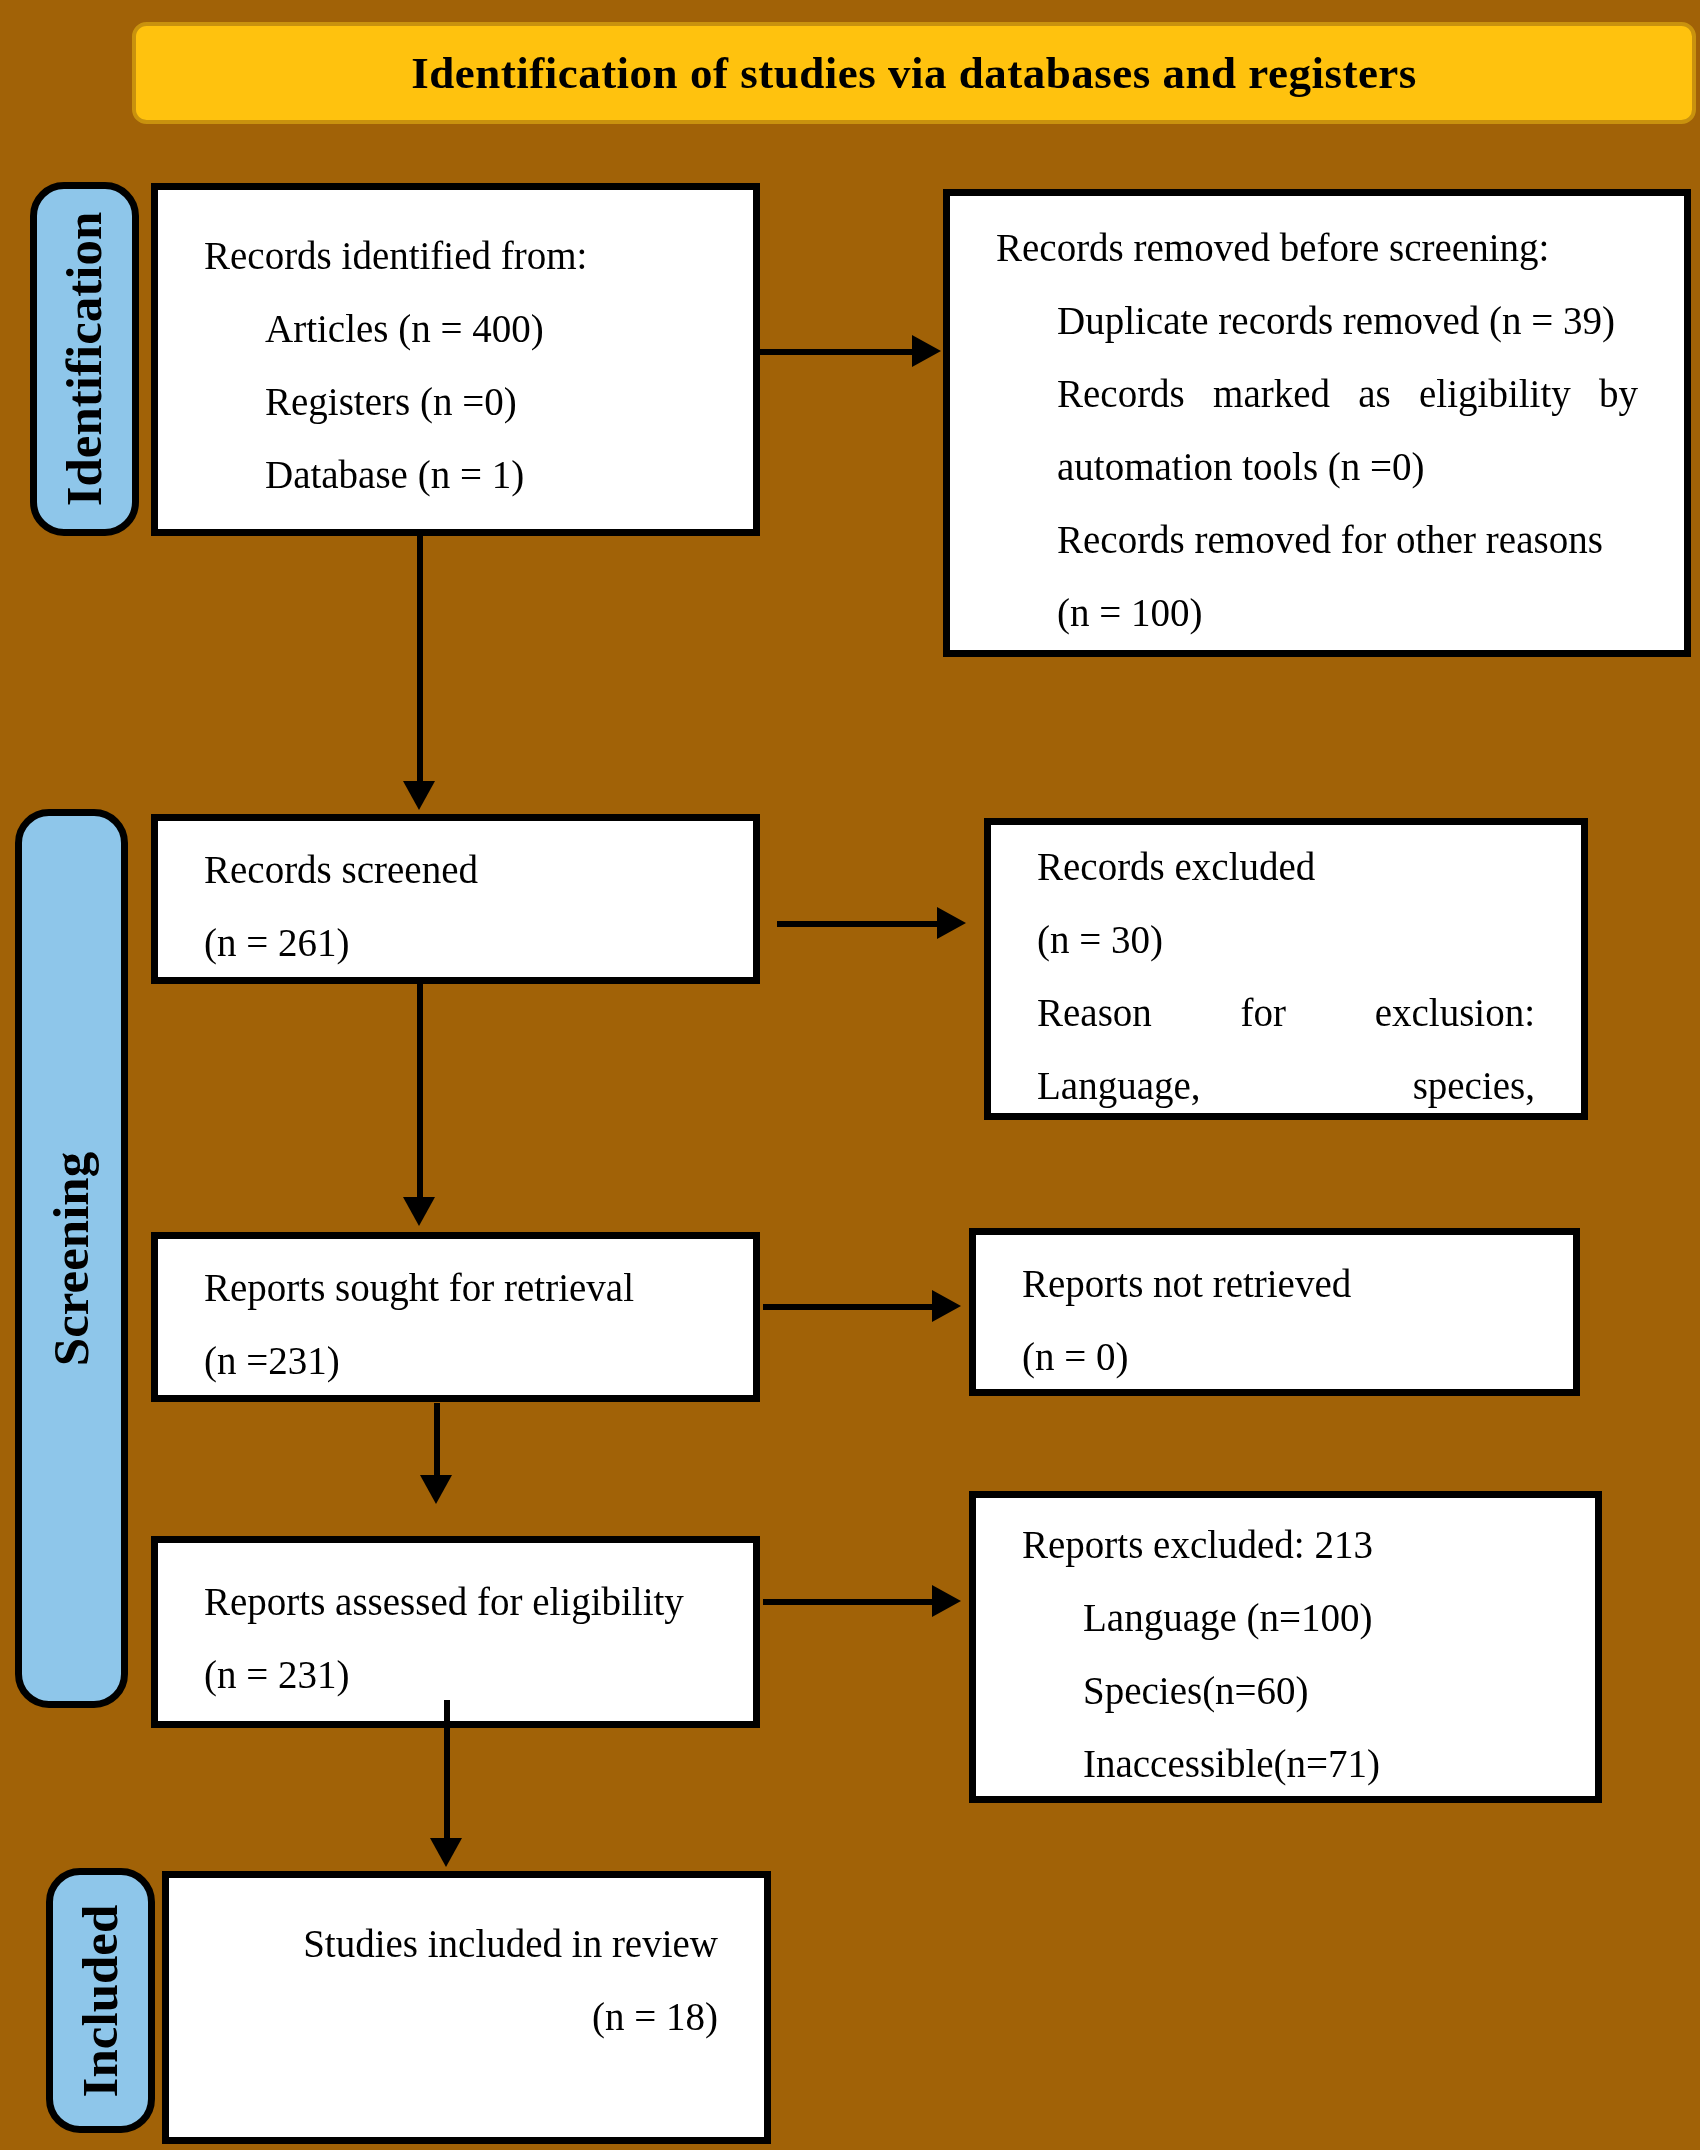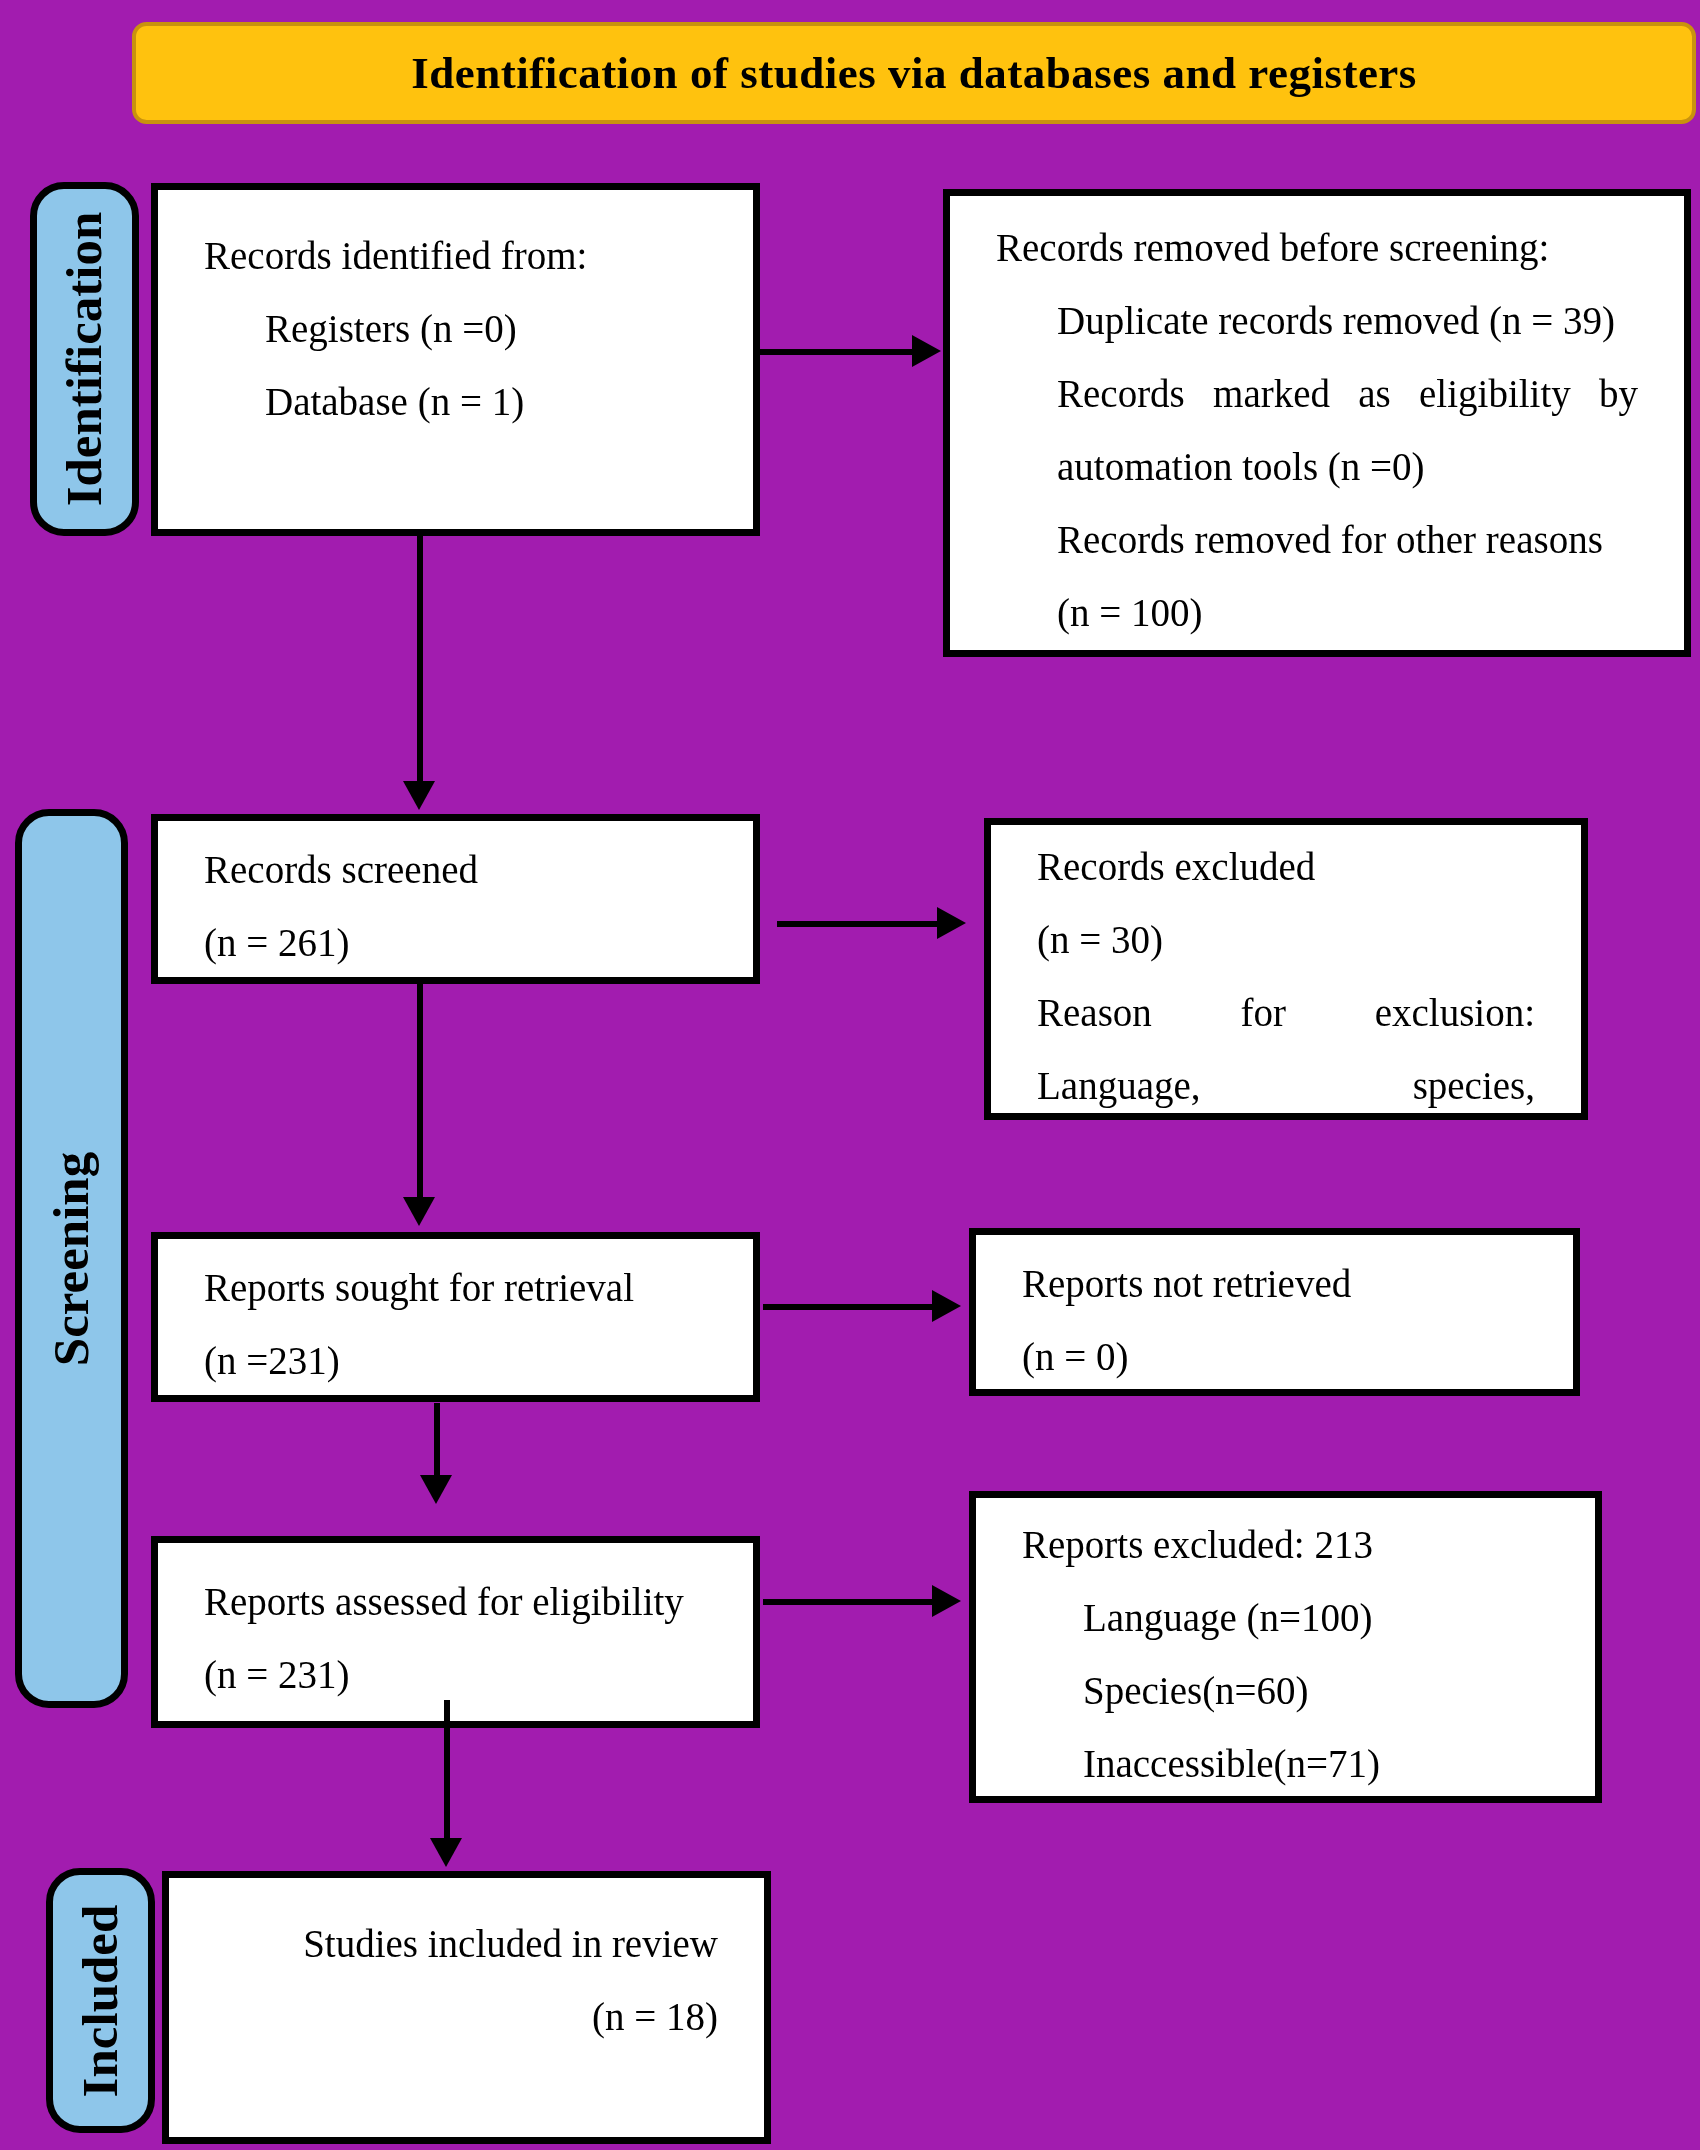--- a/index.html
+++ b/index.html
@@ -5,21 +5,21 @@
   :root{
     --banner-fill:#FFC20E;
     --banner-border:#C9920E;
     --rail-fill:#8EC6EA;
     --ink:#000000;
   }
   html,body{margin:0;padding:0;background:#ffffff;}
   .canvas{
     position:relative;
     width:1701px;height:2151px;
-    background:#a21caf;
+    background:#a16207;
     font-family:"Liberation Serif","DejaVu Serif",serif;
     color:var(--ink);
     overflow:hidden;
   }
   
   .banner{
     position:absolute;left:132px;top:22px;width:1564px;height:102px;
     background:var(--banner-fill);
     border:4.9px solid var(--banner-border);
     border-radius:14.6px;
@@ -111,20 +111,21 @@
   </div>
   <div class="rail screening">
     <span class="vtext">Screening</span>
   </div>
   <div class="rail included">
     <span class="vtext">Included</span>
   </div>
 
   <div class="box b-identified">
     <div class="ln">Records identified from:</div>
+    <div class="ln ind">Articles (n = 400)</div>
     <div class="ln ind">Registers (n =0)</div>
     <div class="ln ind">Database (n = 1)</div>
   </div>
 
   <div class="box b-removed">
     <div class="ln">Records removed before screening:</div>
     <div class="ln ind">Duplicate records removed (n = 39)</div>
     <div class="ln ind j">Records marked as eligibility by</div>
     <div class="ln ind">automation tools (n =0)</div>
     <div class="ln ind">Records removed for other reasons</div>

